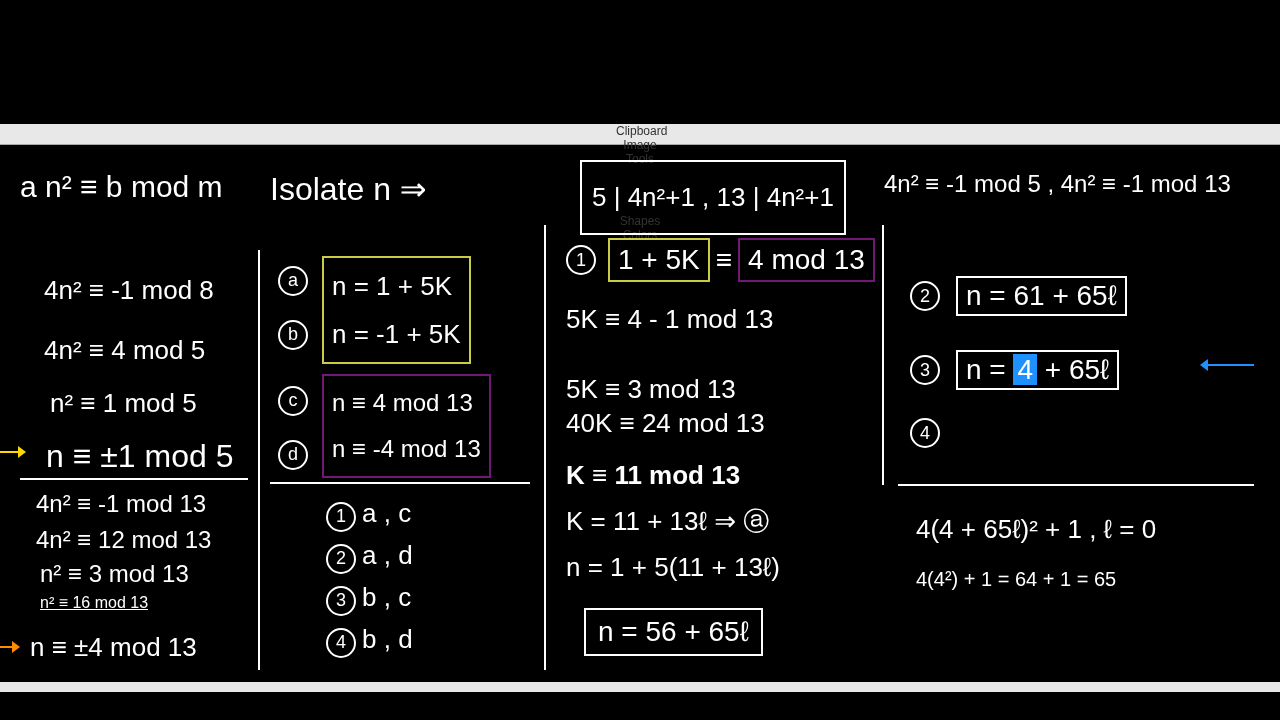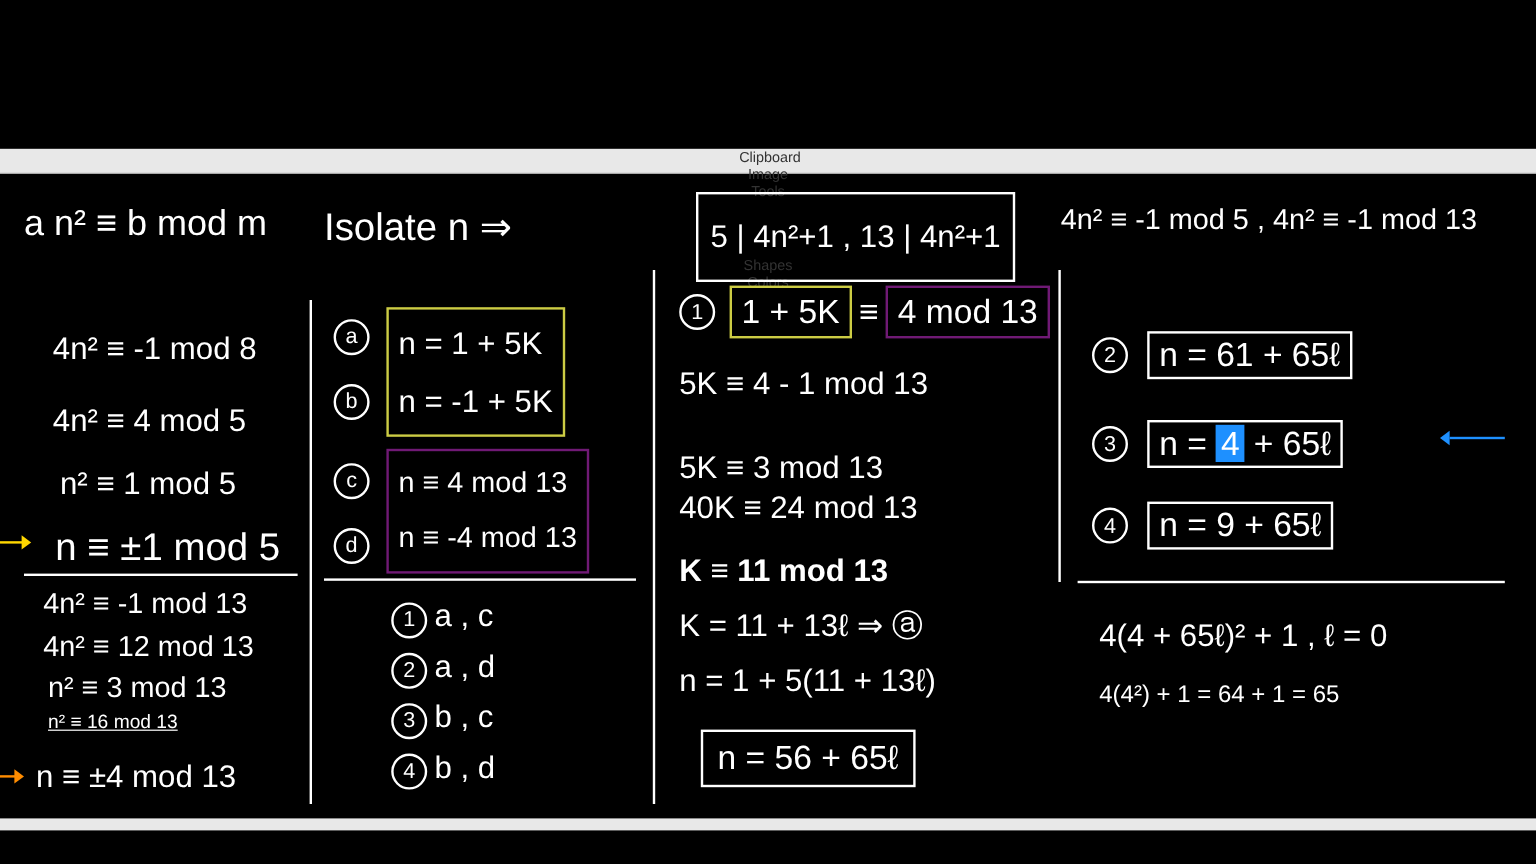--- a/index.html
+++ b/index.html
@@ -159,17 +159,16 @@
 </div>
 <div class="hw" style="left:910px; top:350px; font-size:28px; display:flex; align-items:center; gap:10px;">
   <span class="circ">3</span>
   <span class="box">
     <span>n = </span><span class="hl">4</span><span> + 65ℓ</span>
   </span>
 </div>
 <div class="arrow-blue"></div>
 <div class="hw" style="left:910px; top:418px; font-size:28px; display:flex; align-items:center; gap:10px;">
   <span class="circ">4</span>
-    <span class="box">n = 9 + 65ℓ</span>
 </div>
 <div class="hline" style="left:898px; top:484px; width:356px;"></div>
 <div class="hw" style="left:916px; top:514px; font-size:26px;">4(4 + 65ℓ)² + 1  ,  ℓ = 0</div>
 <div class="hw" style="left:916px; top:568px; font-size:20px;">4(4²) + 1 = 64 + 1 = 65</div>
 
 </body></html>

